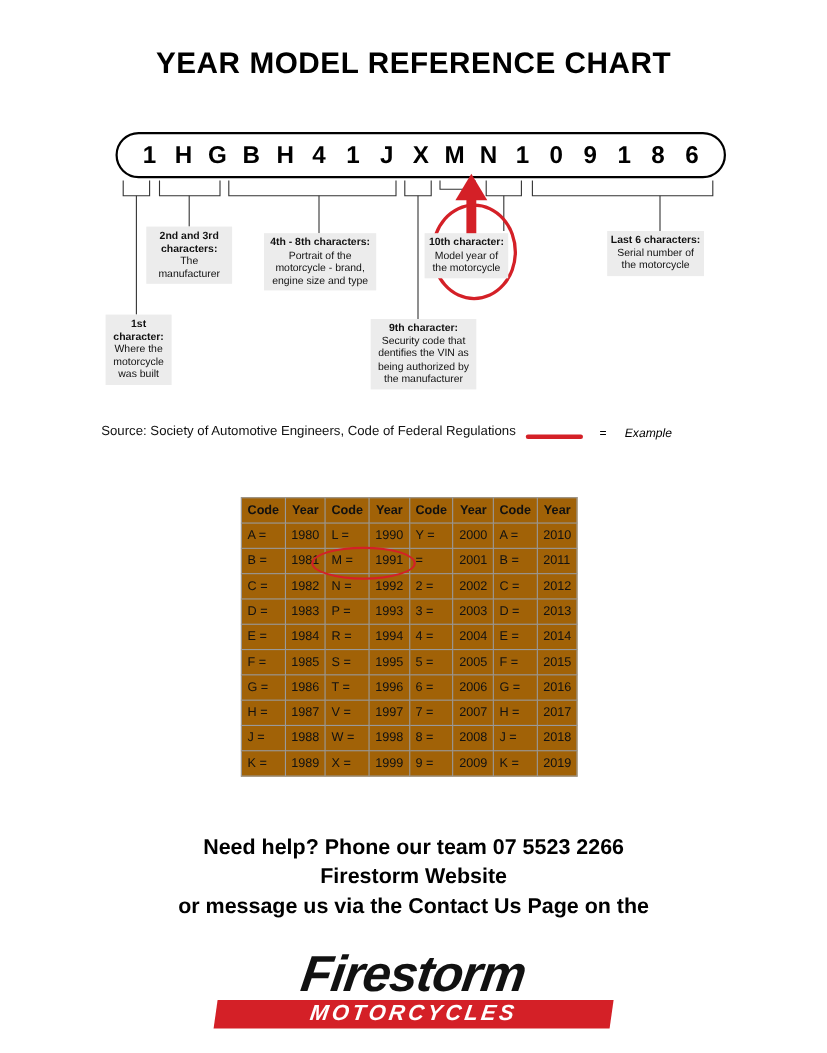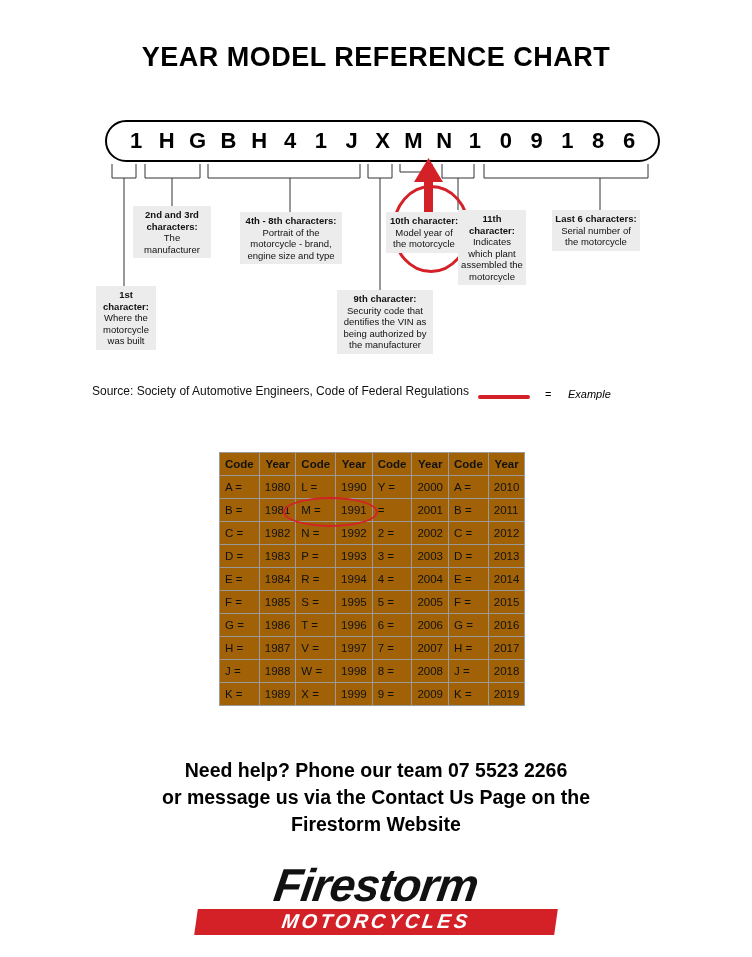--- a/index.html
+++ b/index.html
@@ -203,24 +203,20 @@
   <div class="callout" style="left:337px; top:290px; width:96px;">
     <b>9th character:</b><br>
     <span>Security code that dentifies the VIN as being authorized by the manufacturer</span>
   </div>
 
   <div class="callout" style="left:386px; top:212px; width:76px;">
     <b>10th character:</b><br>
     <span>Model year of the motorcycle</span>
   </div>
 
-  <div class="callout" style="left:458px; top:210px; width:68px;">
-    <b>11th character:</b><br>
-    <span>Indicates which plant assembled the motorcycle</span>
-  </div>
 
   <div class="callout" style="left:552px; top:210px; width:88px;">
     <b>Last 6 characters:</b><br>
     <span>Serial number of the motorcycle</span>
   </div>
 
   <div class="source">Source:  Society of Automotive Engineers, Code of Federal Regulations</div>
   <div class="ex-line"></div>
   <div class="ex-eq">=</div>
   <div class="ex-label">Example</div>
@@ -338,22 +334,22 @@
           <td class="year">2009</td>
           <td class="code">K =</td>
           <td class="year">2019</td>
         </tr>
       </tbody>
   </table>
   <div class="ellipse-table"></div>
 
   <div class="footer">
     <div>Need help?  Phone our team 07 5523 2266</div>
+    <div>Firestorm Website</div>
     <div>or message us via the Contact Us Page on the</div>
-    <div>Firestorm Website</div>
   </div>
 
   <div class="logo">
     <div class="logo-top">Firestorm</div>
     <div class="logo-bottom">MOTORCYCLES</div>
   </div>
 
 </div>
 
 </body></html>

